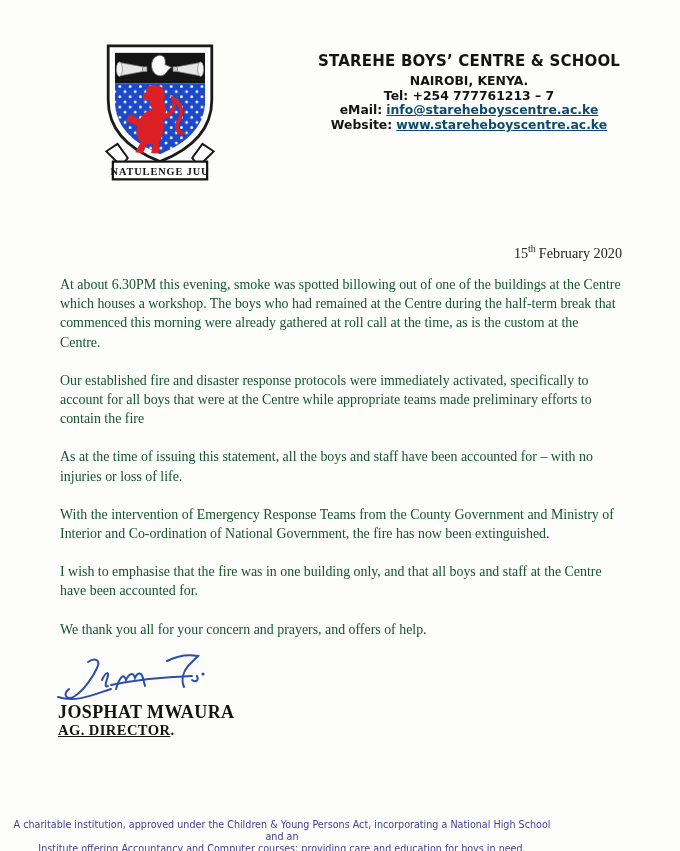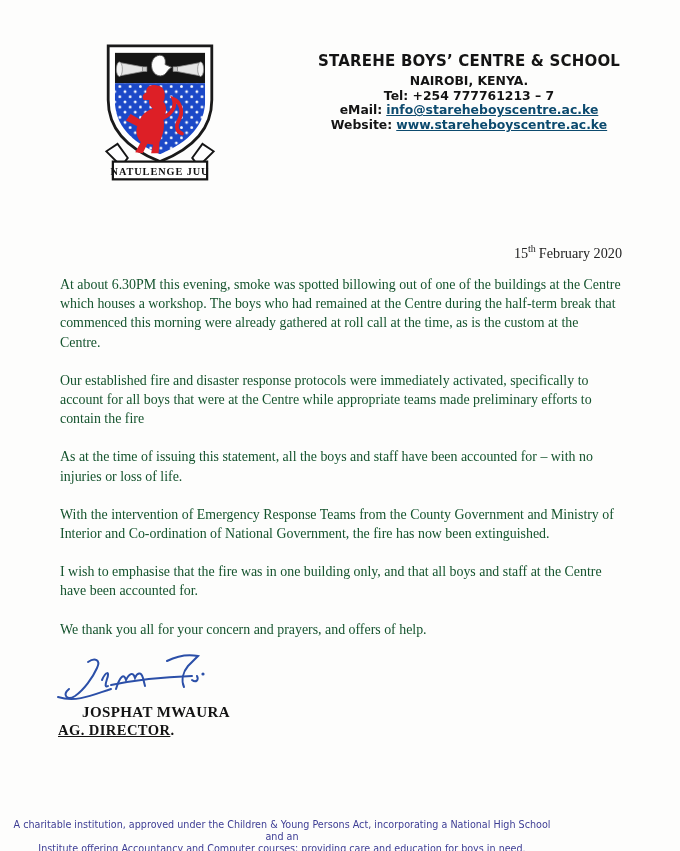--- a/index.html
+++ b/index.html
@@ -24,21 +24,21 @@
   .date .rest{margin-left:3px;}
   
   .body-text{position:absolute;left:60px;top:275px;width:562px;}
   .body-text p{
     margin:0 0 19px 0;font-size:13.9px;line-height:19.2px;color:#14532d;
     text-align:left;
   }
   
   .signature{position:absolute;left:54px;top:649px;width:162px;height:58px;}
   .signoff{position:absolute;left:58px;top:703px;font-weight:bold;color:#141414;}
-  .signoff-name{font-size:15px;line-height:18px;letter-spacing:.4px;margin-left:24px;}
+  .signoff-name{font-size:18px;line-height:18px;letter-spacing:.4px;}
   .signoff-title{font-size:14.6px;line-height:18px;letter-spacing:.4px;}
   .signoff-title .u{text-decoration:underline;}
   
   .footer{
     position:absolute;left:8px;top:819px;width:548px;text-align:center;
     font-family:"DejaVu Sans",sans-serif;font-size:9.6px;line-height:11.8px;
     color:#3d3d94;
   }
 </style>
 </head>

